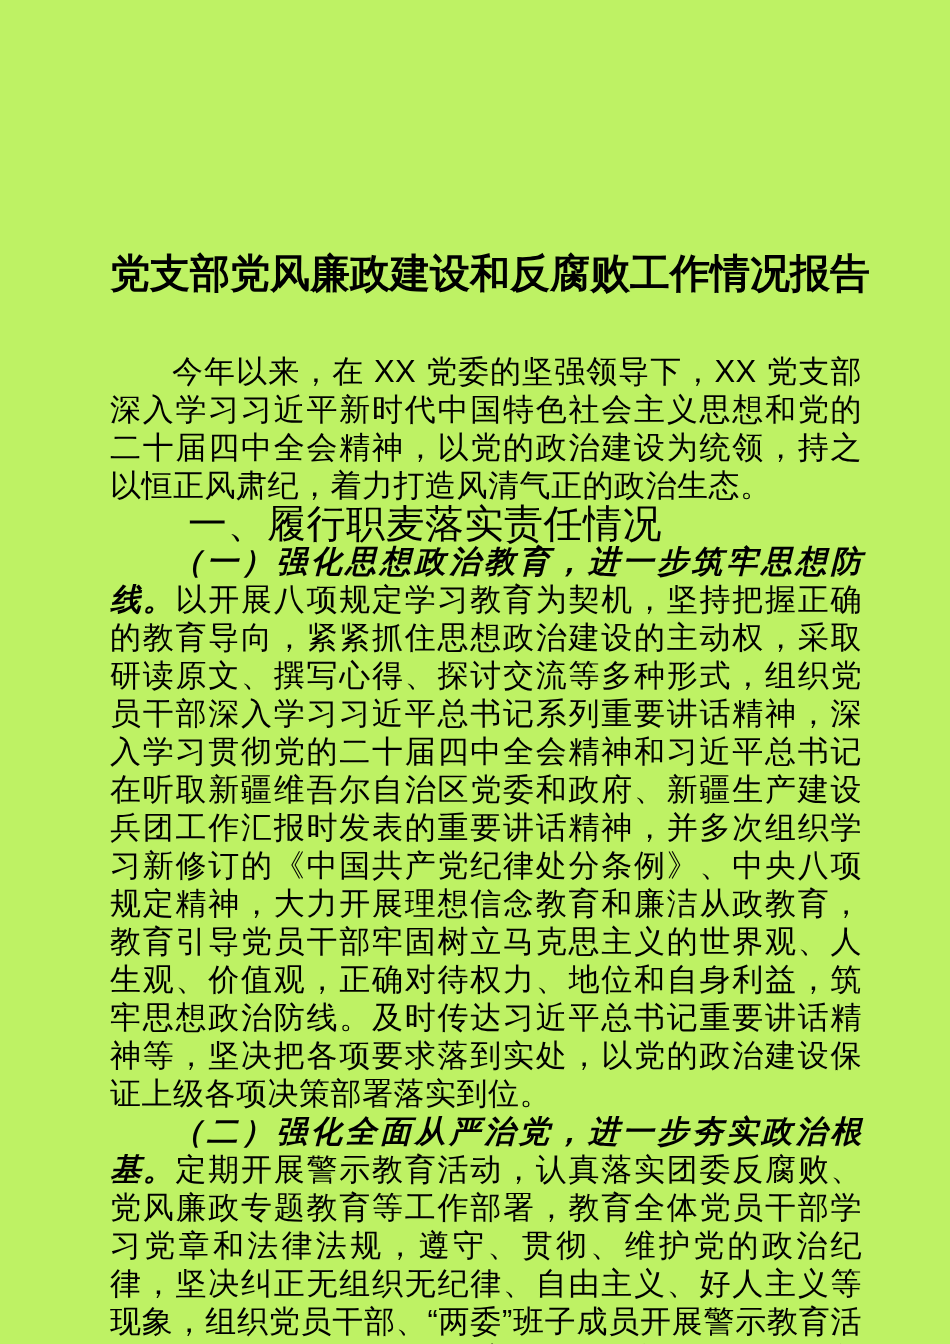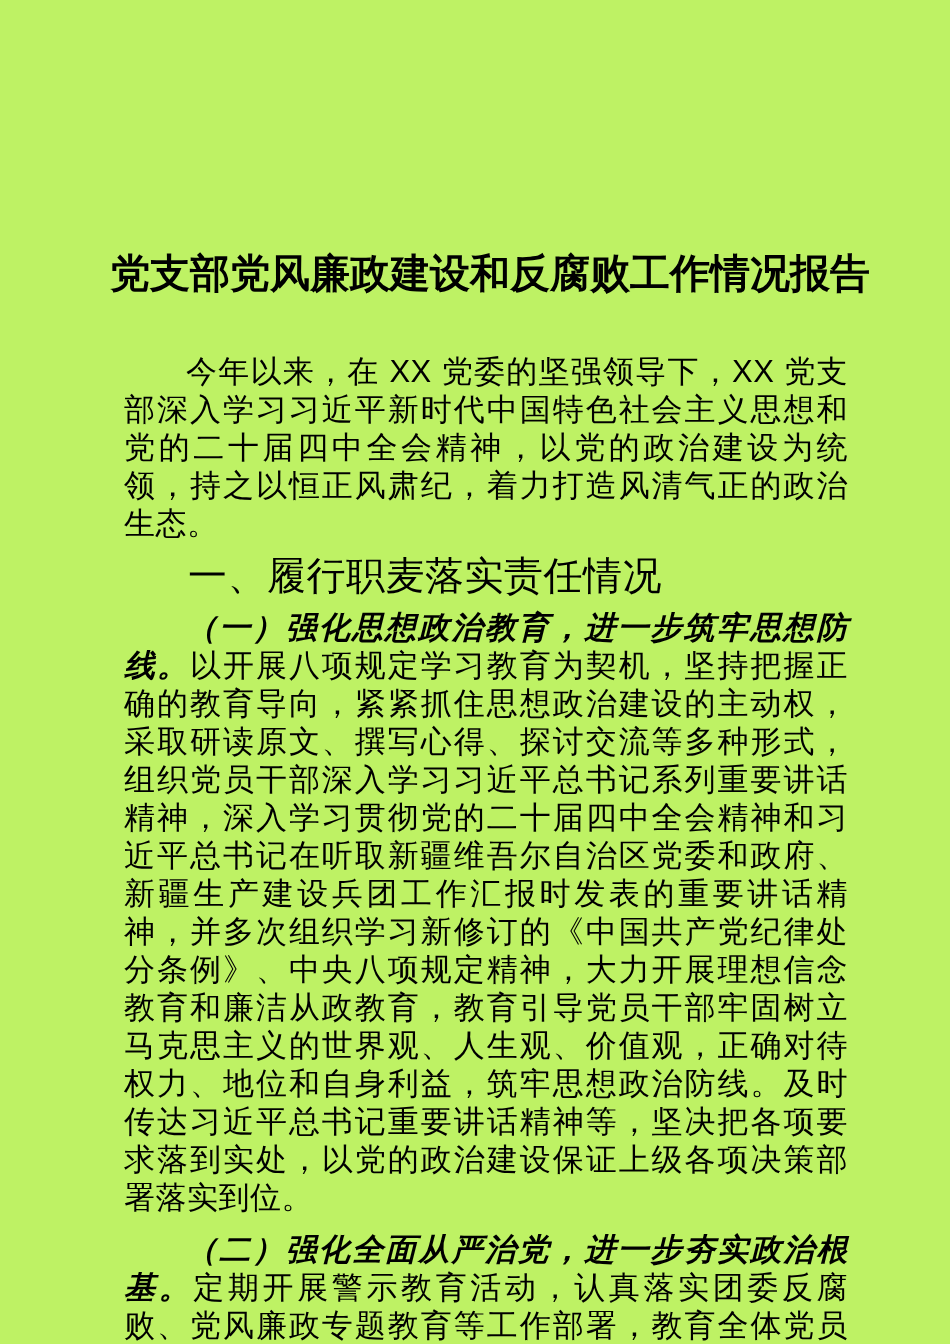--- a/index.html
+++ b/index.html
@@ -24,21 +24,21 @@
     font-size: 40px;
     line-height: 52px;
     text-align: center;
     margin: 0 0 53px 0;
     letter-spacing: 0px;
     white-space: nowrap;
   }
   .para {
     font-size: 31px;
     line-height: 38px;
-    margin: 14px;
+    margin: 0;
     text-align: justify;
     text-justify: inter-character;
     text-indent: 2em;
     word-break: break-all;
     letter-spacing: 0.5px;
   }
   .section-heading {
     font-size: 39px;
     line-height: 38px;
     margin: 0;

